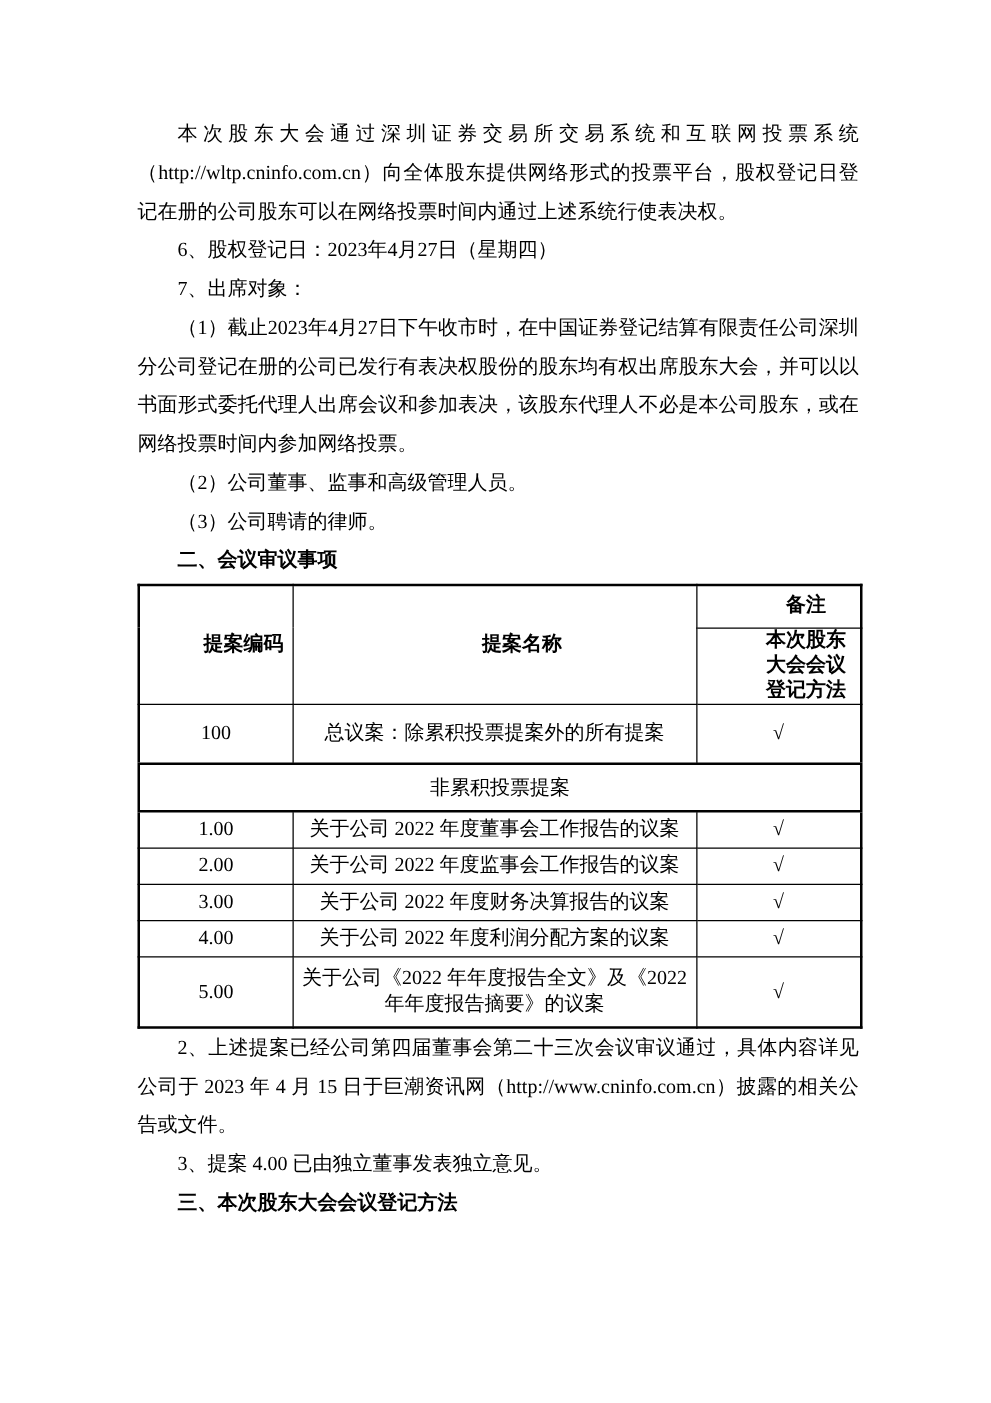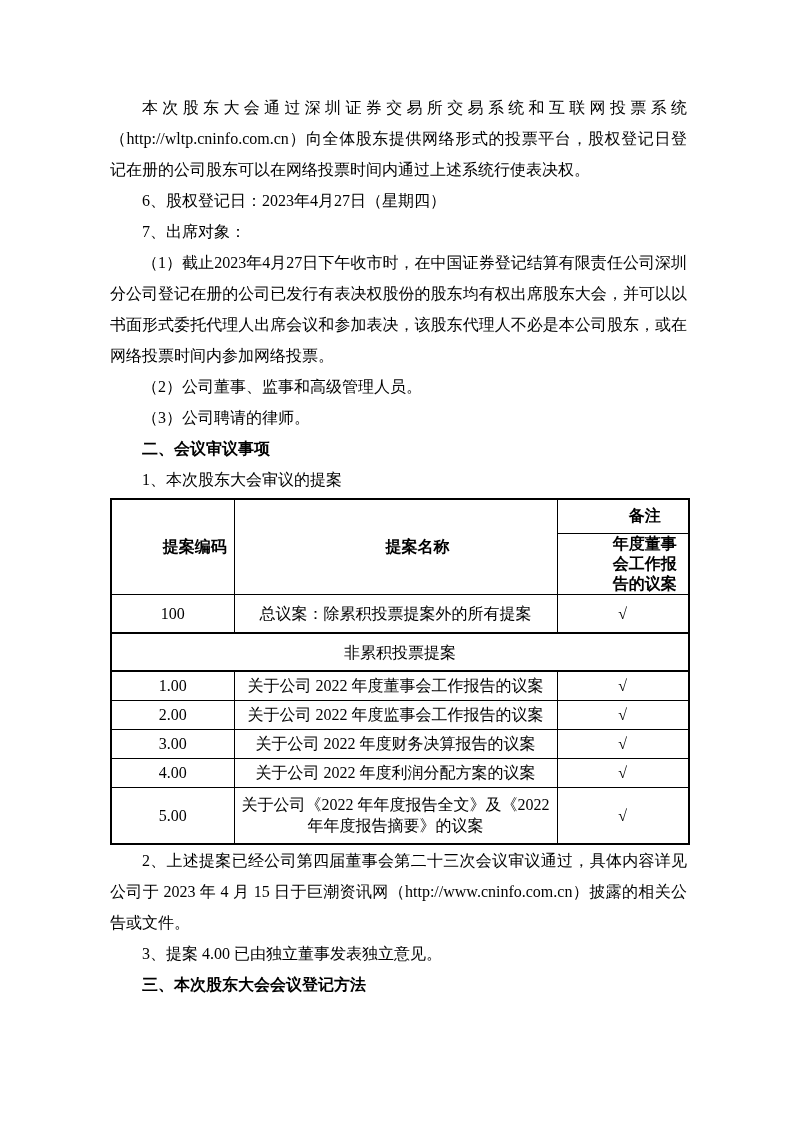--- a/index.html
+++ b/index.html
@@ -56,21 +56,21 @@
     overflow: hidden;
   }
   table.proposals td.hdr {
     font-family: "Liberation Sans", "DejaVu Sans", sans-serif;
     font-weight: bold;
     line-height: 20px;
     padding-left: 48px;
   }
   tr.hdr-row-1 { height: 34px; }
   tr.hdr-row-2 { height: 40px; }
-  tr.row-total { height: 39px; }
+  tr.row-total { height: 48px; }
   tr.group-row { height: 38px; }
   tr.group-row td {
     border-top: 2px solid #000;
     border-bottom: 2px solid #000;
   }
   tr.data-row  { height: 29px; margin-top: 28px; }
   tr.data-row-tall { height: 57px; }
   td.name-left {
     text-align: left;
     padding-left: 8px;
@@ -92,36 +92,35 @@
     <p class="jst">（1）截止2023年4月27日下午收市时，在中国证券登记结算有限责任公司深圳分公司登记在册的公司已发行有表决权股份的股东均有权出席股东大会，并可以以书面形式委托代理人出席会议和参加表决，该股东代理人不必是本公司股东，或在网络投票时间内参加网络投票。</p>
 
     <p>（2）公司董事、监事和高级管理人员。</p>
 
     <p>（3）公司聘请的律师。</p>
 
 
 
     <p class="heading">二、会议审议事项</p>
 
-    <p>1、本次股东大会审议的提案</p>
 
     <table class="proposals">
       <colgroup>
         <col class="c-code">
           <col class="c-name">
           <col class="c-remark">
       </colgroup>
       <tbody>
         <tr class="hdr-row-1">
           <td class="hdr" rowspan="2">提案编码</td>
           <td class="hdr" rowspan="2">提案名称</td>
           <td class="hdr">备注</td>
         </tr>
         <tr class="hdr-row-2">
-          <td class="hdr">年度董事会工作报告的议案</td>
+          <td class="hdr">本次股东大会会议登记方法</td>
         </tr>
 
         <tr class="row-total">
           <td>100</td>
           <td>总议案：除累积投票提案外的所有提案</td>
           <td>√</td>
         </tr>
 
         <tr class="group-row">
           <td colspan="3">非累积投票提案</td>

